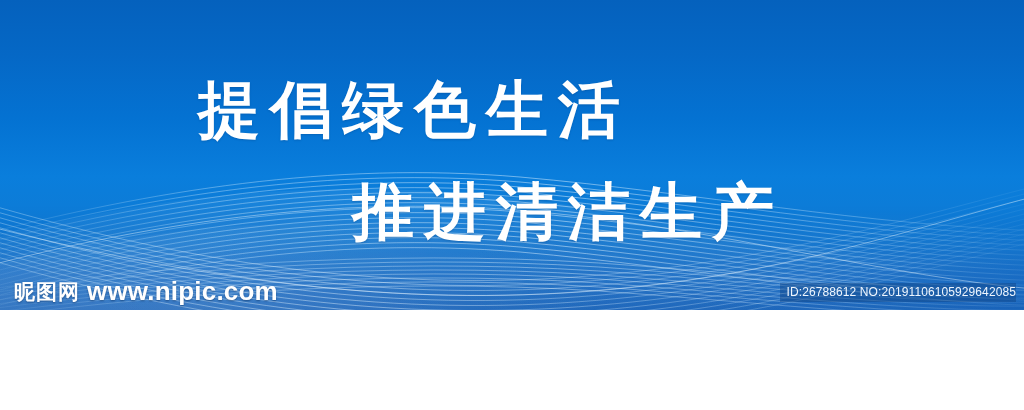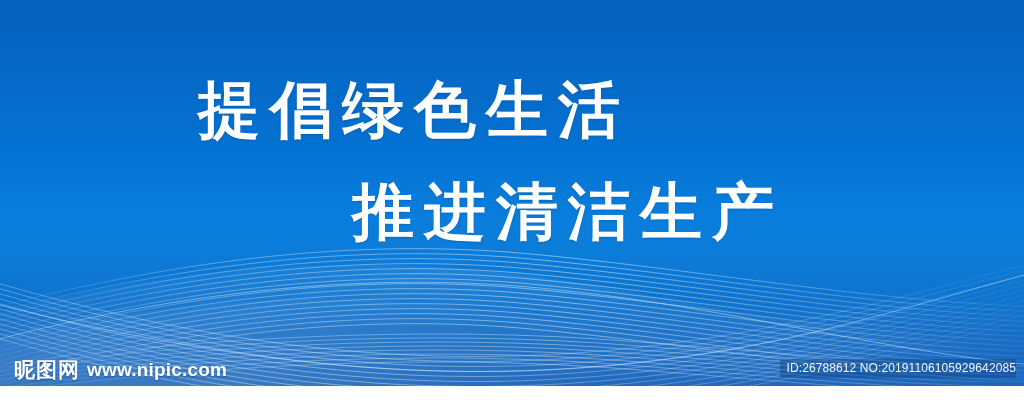--- a/index.html
+++ b/index.html
@@ -3,21 +3,21 @@
 <meta charset="utf-8">
 <style>
   html, body {
     margin: 0;
     padding: 0;
     background: #ffffff;
   }
   #poster {
     position: relative;
     width: 1024px;
-    height: 386px;
+    height: 310px;
     overflow: hidden;
     font-family: "Liberation Sans", sans-serif;
     background: linear-gradient(
       180deg,
       #0561bd 0%,
       #0568c6 18%,
       #0472d2 38%,
       #0a7edc 57%,
       #0c7cd8 66%,
       #0f73cd 78%,
@@ -83,21 +83,21 @@
     color: #ffffff;
   }
   .brand-mark {
     font-size: 21px;
     font-weight: bold;
     letter-spacing: 1px;
     line-height: 1;
     text-shadow: 0 1px 2px rgba(0,30,70,0.45);
   }
   .brand-url {
-    font-size: 19px;
+    font-size: 26px;
     font-weight: bold;
     letter-spacing: 0.2px;
     line-height: 1;
     text-shadow: 0 1px 2px rgba(0,30,70,0.45);
   }
 
   .asset-id {
     position: absolute;
     right: 8px;
     bottom: 8px;

